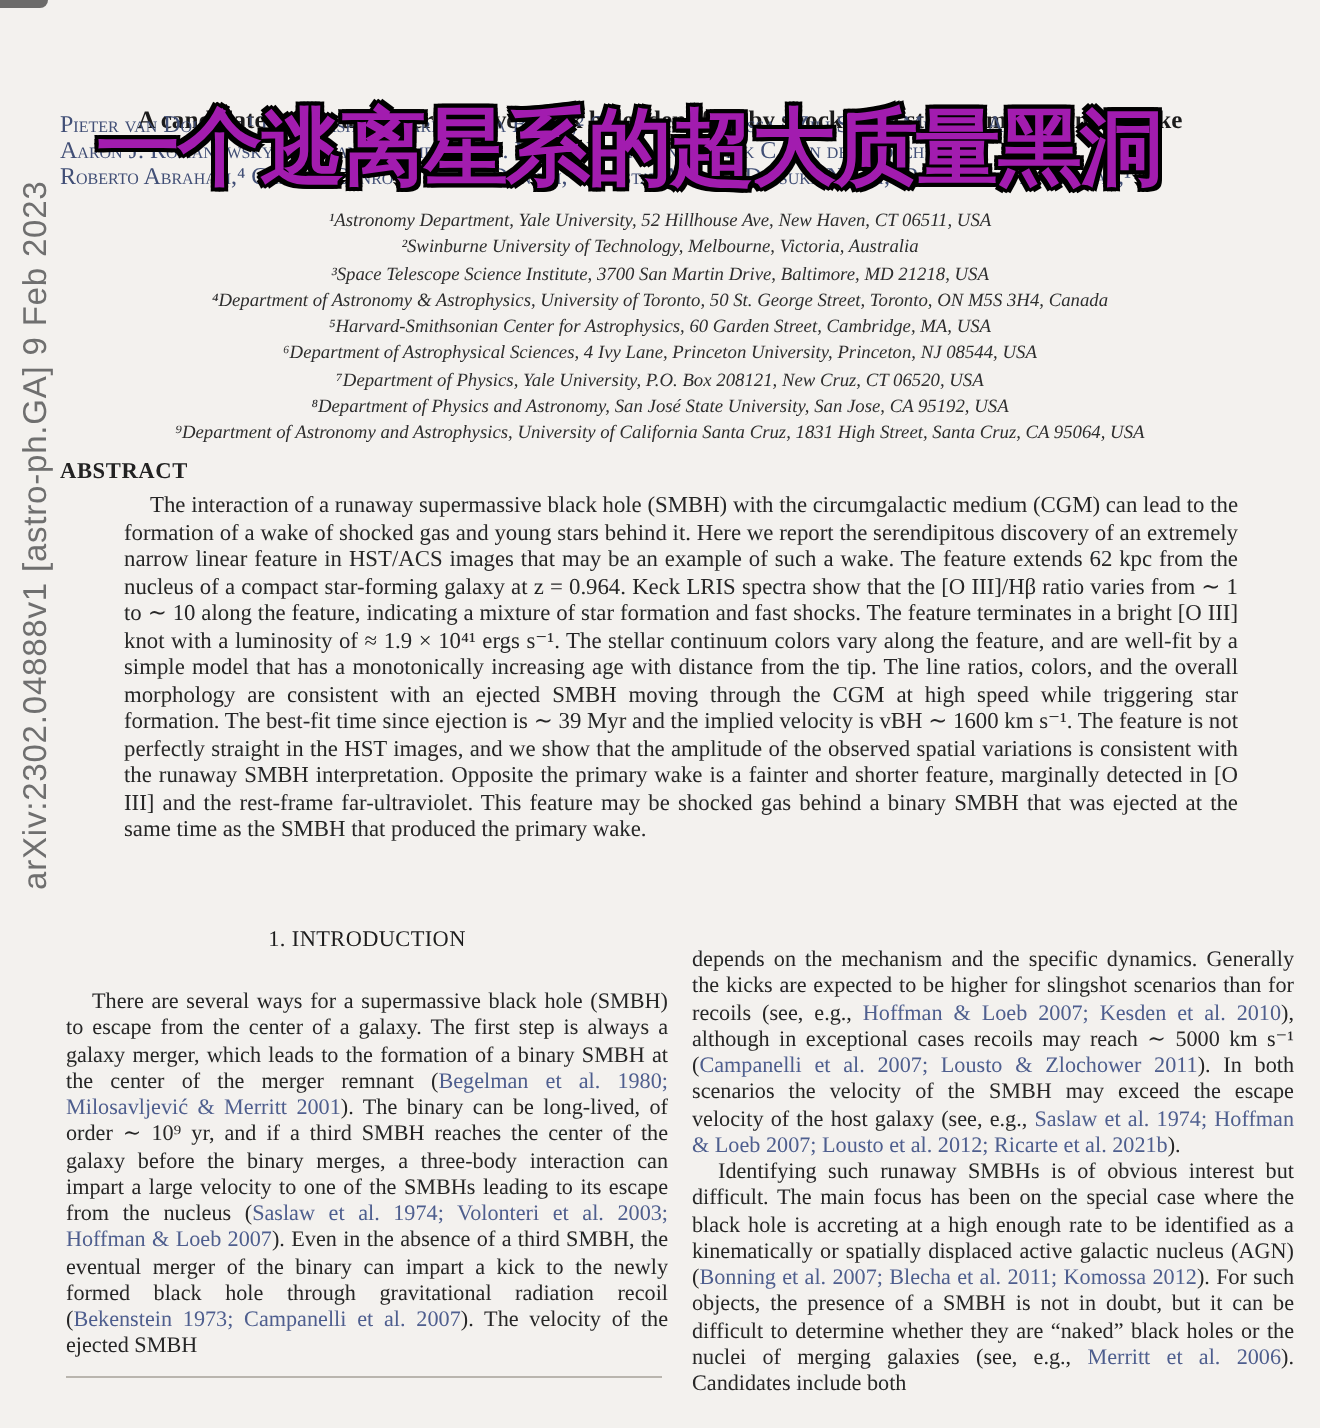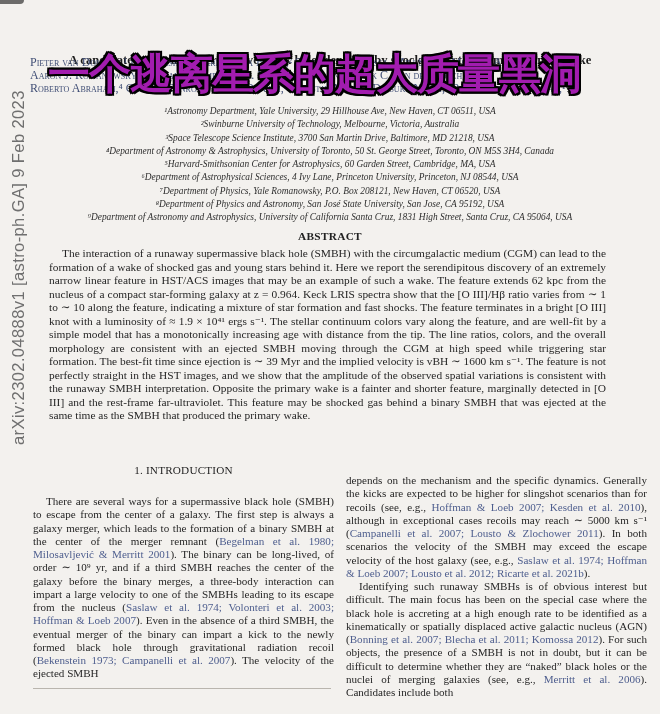--- a/index.html
+++ b/index.html
@@ -74,29 +74,28 @@
     position: absolute; top: 105px; left: 20px; width: 620px;
     text-align: center;
     font-style: italic;
     font-size: 9.4px;
     line-height: 13.3px;
     color: #2d2d2d;
   }
 
   .abstract-heading {
     position: absolute; top: 230px; left: 30px; width: 600px;
-    text-align: center;
     font-weight: bold;
     font-size: 11.3px;
     letter-spacing: .3px;
     color: #222;
   }
 
   .abstract-body {
-    position: absolute; top: 247px; left: 49px; width: 557px;
+    position: absolute; top: 247px; left: 62px; width: 557px;
     text-align: justify;
     font-size: 11.4px;
     line-height: 13.5px;
     text-indent: 13px;
     color: #262626;
   }
 
   .intro-heading {
     position: absolute; top: 464px; left: 33px; width: 301px;
     text-align: center;
@@ -139,27 +138,27 @@
 
   <div class="authors">
     <div>Pieter van Dokkum,¹ Imad Pasha,¹ Maria Luisa Buzzo,² Stephanie LaMassa,³ Zili Shen,¹ Michael A. Keim,¹</div>
     <div>Aaron J. Romanowsky,⁸,⁹ Grant Tremblay,⁵ C. Megan Urry,¹ and Frank C. van den Bosch¹</div>
     <div>Roberto Abraham,⁴ Charlie Conroy,⁵ Shany Danieli,⁶ Kaustav Mitra,¹ Daisuke Nagai,⁷ Priyamvada Natarajan,¹</div>
   </div>
 
   <div class="overlay-caption">一个逃离星系的超大质量黑洞</div>
 
   <div class="affiliations">
-    <div>¹Astronomy Department, Yale University, 29 Hillhouse Ave, New Haven, CT 06511, USA</div>
+    <div>¹Astronomy Department, Yale University, 52 Hillhouse Ave, New Haven, CT 06511, USA</div>
     <div>²Swinburne University of Technology, Melbourne, Victoria, Australia</div>
     <div>³Space Telescope Science Institute, 3700 San Martin Drive, Baltimore, MD 21218, USA</div>
     <div>⁴Department of Astronomy &amp; Astrophysics, University of Toronto, 50 St. George Street, Toronto, ON M5S 3H4, Canada</div>
     <div>⁵Harvard-Smithsonian Center for Astrophysics, 60 Garden Street, Cambridge, MA, USA</div>
     <div>⁶Department of Astrophysical Sciences, 4 Ivy Lane, Princeton University, Princeton, NJ 08544, USA</div>
-    <div>⁷Department of Physics, Yale Romanowsky, P.O. Box 208121, New Haven, CT 06520, USA</div>
+    <div>⁷Department of Physics, Yale University, P.O. Box 208121, New Cruz, CT 06520, USA</div>
     <div>⁸Department of Physics and Astronomy, San José State University, San Jose, CA 95192, USA</div>
     <div>⁹Department of Astronomy and Astrophysics, University of California Santa Cruz, 1831 High Street, Santa Cruz, CA 95064, USA</div>
   </div>
 
   <div class="abstract-heading">ABSTRACT</div>
 
   <div class="abstract-body">The interaction of a runaway supermassive black hole (SMBH) with the circumgalactic medium (CGM) can lead to the formation of a wake of shocked gas and young stars behind it. Here we report the serendipitous discovery of an extremely narrow linear feature in HST/ACS images that may be an example of such a wake. The feature extends 62 kpc from the nucleus of a compact star-forming galaxy at z = 0.964. Keck LRIS spectra show that the [O III]/Hβ ratio varies from ∼ 1 to ∼ 10 along the feature, indicating a mixture of star formation and fast shocks. The feature terminates in a bright [O III] knot with a luminosity of ≈ 1.9 × 10⁴¹ ergs s⁻¹. The stellar continuum colors vary along the feature, and are well-fit by a simple model that has a monotonically increasing age with distance from the tip. The line ratios, colors, and the overall morphology are consistent with an ejected SMBH moving through the CGM at high speed while triggering star formation. The best-fit time since ejection is ∼ 39 Myr and the implied velocity is vBH ∼ 1600 km s⁻¹. The feature is not perfectly straight in the HST images, and we show that the amplitude of the observed spatial variations is consistent with the runaway SMBH interpretation. Opposite the primary wake is a fainter and shorter feature, marginally detected in [O III] and the rest-frame far-ultraviolet. This feature may be shocked gas behind a binary SMBH that was ejected at the same time as the SMBH that produced the primary wake.</div>
 
   <div class="intro-heading">1. INTRODUCTION</div>
 

